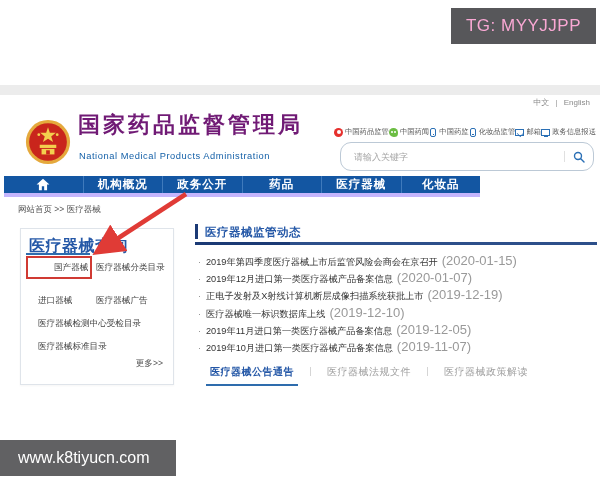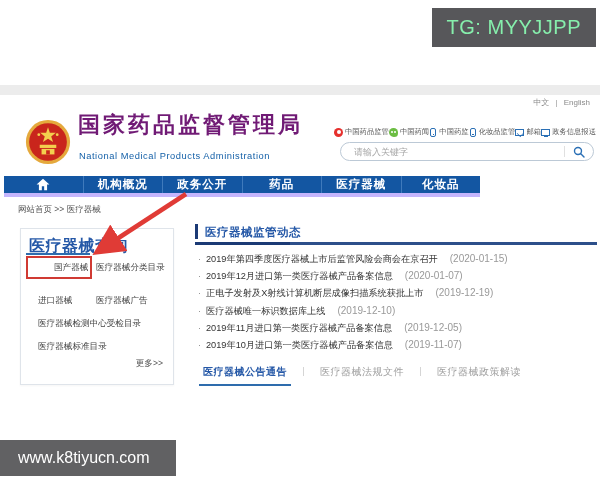--- a/index.html
+++ b/index.html
@@ -1,22 +1,22 @@
 <!DOCTYPE html>
 <html><head>
 <meta charset="utf-8">
 <style>
   * { margin:0; padding:0; box-sizing:border-box; }
   html,body { background:#fff; }
   body { font-family:"Liberation Sans","DejaVu Sans",sans-serif; }
   .canvas { position:relative; width:600px; height:480px; background:#ffffff; overflow:hidden; }
 
   
-  .wm-top { position:absolute; top:8px; right:4px; background:#57575a; color:#86efac;
-            font-size:20px; padding:8px 15px; letter-spacing:0.5px; }
+  .wm-top { position:absolute; top:8px; right:4px; background:#57575a; color:#f9a8d4;
+            font-size:17px; padding:8px 15px; letter-spacing:0.5px; }
   .wm-bottom { position:absolute; left:0; top:440px; background:#616163; color:#fff;
                font-size:16px; padding:9px 26px 9px 18px; }
 
   
   .graybar { position:absolute; top:85px; left:0; width:600px; height:10px; background:#ececec; }
   .langrow { position:absolute; top:97px; right:8px; font-size:8px; color:#999; }
   .langrow span { margin:0 2px; }
   .langrow .zh { color:#8a8a8a; }
   .langrow .en { color:#8a8a8a; }
 
@@ -39,21 +39,21 @@
                        background:#fff; border-radius:50%; box-shadow:3px 0 0 #fff; }
   .icn-phone { width:6px; height:9px; border:1px solid #2a6fb5; border-radius:2px; margin:0 1px; }
   .icn-phone::after { content:""; position:absolute; left:1.4px; bottom:0.8px; width:1.6px; height:1px; background:#2a6fb5; }
   .icn-mail { border:1px solid #2a6fb5; height:7px; margin-top:1px; }
   .icn-mail::after { content:""; position:absolute; left:0.6px; top:0.4px; width:5.5px; height:5.5px;
                      border-right:1px solid #2a6fb5; border-bottom:1px solid #2a6fb5;
                      transform:rotate(45deg) scale(0.7); transform-origin:center; }
   .icn-monitor { border:1px solid #2a6fb5; height:7px; }
   .icn-monitor::after { content:""; position:absolute; left:2px; bottom:-2px; width:4px; height:1px; background:#2a6fb5; }
 
-  .searchbox { position:absolute; left:340px; top:142px; width:254px; height:19px;
+  .searchbox { position:absolute; left:340px; top:142px; width:254px; height:29px;
                border:1px solid #bcc9d6; border-radius:11px; background:#fff;
                display:flex; align-items:center; overflow:hidden; }
   .searchbox input { flex:1; border:none; outline:none; font-size:9px; color:#666;
                      padding:0 8px 0 13px; background:transparent; font-family:inherit; }
   .searchbox input::placeholder { color:#a6a6a6; }
   .search-sep { width:1px; height:11px; background:#e0e0e0; }
   .search-btn { width:28px; height:100%; display:flex; align-items:center; justify-content:center; cursor:pointer; }
 
   
   .nav { position:absolute; left:4px; top:176px; width:476px; height:21px; background:#1356a2;
@@ -88,24 +88,24 @@
   .main { position:absolute; left:195px; top:222px; width:402px; }
   .sec-head { position:relative; height:20px; }
   .sec-accent { position:absolute; left:0; top:2px; width:3px; height:15px; background:#1b3a75; }
   .sec-title { position:absolute; left:10px; top:3px; font-size:11.5px; font-weight:bold; color:#2558a7; letter-spacing:0.5px; }
   .sec-line { position:relative; height:3px; margin-top:0; background:#2d4f8a; }
   .sec-line::before { content:""; position:absolute; left:0; top:0; width:95px; height:3px; background:#1b3a75; }
   .news { margin-top:8px; }
   .news-item { display:flex; align-items:baseline; height:17.2px; font-size:9.2px; cursor:pointer; }
   .news-bullet { color:#888; margin:0 5px 0 3px; font-size:9px; }
   .news-title { color:#333; white-space:nowrap; }
-  .news-date { color:#999; margin-left:12px; font-size:10px; }
+  .news-date { color:#999; margin-left:4px; font-size:13px; }
   .tabs { display:flex; align-items:flex-start; margin-top:9px; }
   .tab { font-size:10px; padding:0 4px 5px 4px; cursor:pointer; white-space:nowrap; letter-spacing:0.5px; }
-  .tab.active { color:#2558a7; font-weight:bold; border-bottom:2px solid #2e6cad; margin-left:4px; }
+  .tab.active { color:#2558a7; font-weight:bold; border-bottom:2px solid #2e6cad; margin-left:11px; }
   .tab.idle { color:#a0a0a0; }
   .tab-sep { width:1px; height:9px; background:#d5d5d5; margin:2px 12px 0 12px; }
 </style>
 </head>
 <body>
 
 <div class="canvas">
 
   <div class="wm-top">TG: MYYJJPP</div>
 

